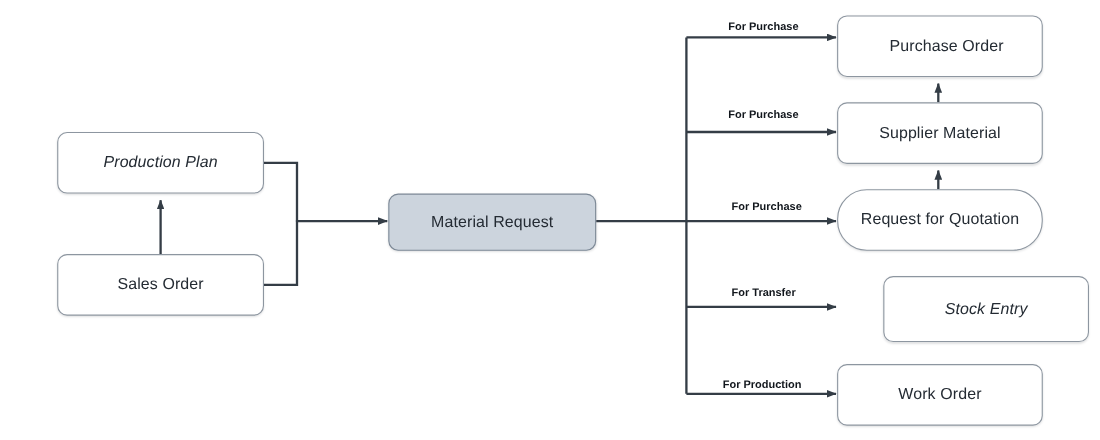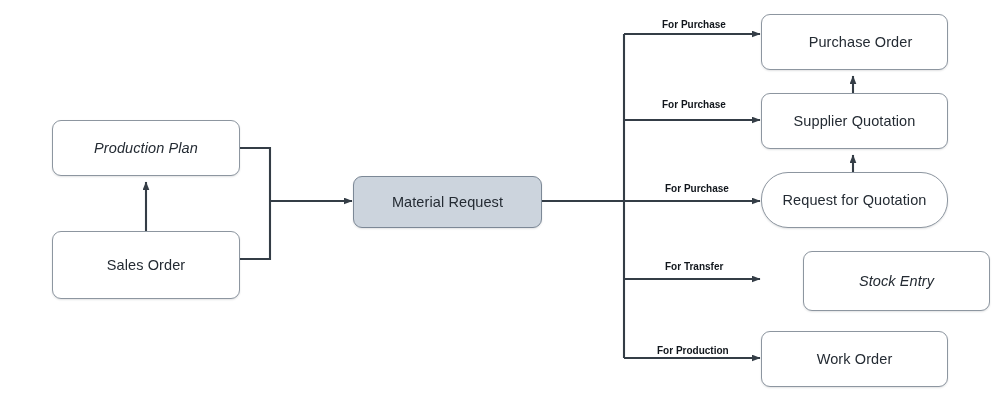--- a/index.html
+++ b/index.html
@@ -118,34 +118,34 @@
         <line x1="853" y1="93" x2="853" y2="76" marker-end="url(#arrowhead)"></line>
       </g>
 
     </g>
   </svg>
 
   <div class="node" style="left:52px; top:120px; width:188px; height:56px;font-style:italic;">
     <span>Production Plan</span>
   </div>
 
-  <div class="node" style="left:52px; top:231px; width:188px; height:68px;">
+  <div class="node" style="left:52px; top:231px; width:188px; height:56px;">
     <span>Sales Order</span>
   </div>
 
   <div class="node accent" style="left:353px; top:176px; width:189px; height:52px;">
     <span>Material Request</span>
   </div>
 
   <div class="node" style="left:761px; top:14px; width:187px; height:56px;padding-left:12px;">
     <span>Purchase Order</span>
   </div>
 
   <div class="node" style="left:761px; top:93px; width:187px; height:56px;">
-    <span>Supplier Quotation</span>
+    <span>Supplier Material</span>
   </div>
 
   <div class="node" style="left:761px; top:172px; width:187px; height:56px;border-radius:27px;">
     <span>Request for Quotation</span>
   </div>
 
   <div class="node" style="left:803px; top:251px; width:187px; height:60px;font-style:italic;">
     <span>Stock Entry</span>
   </div>
 

